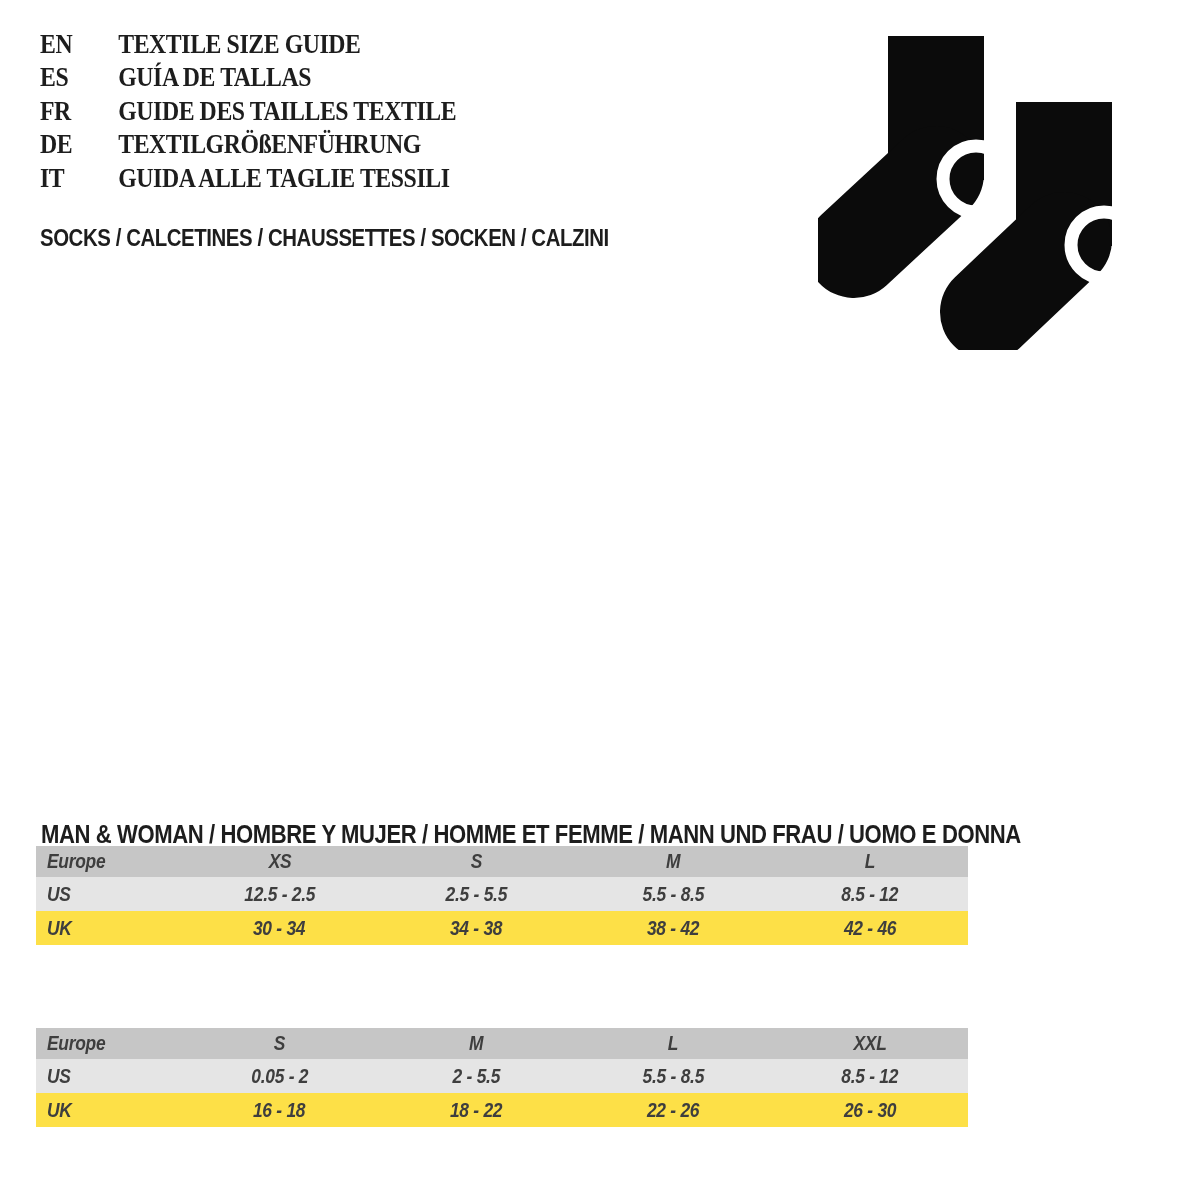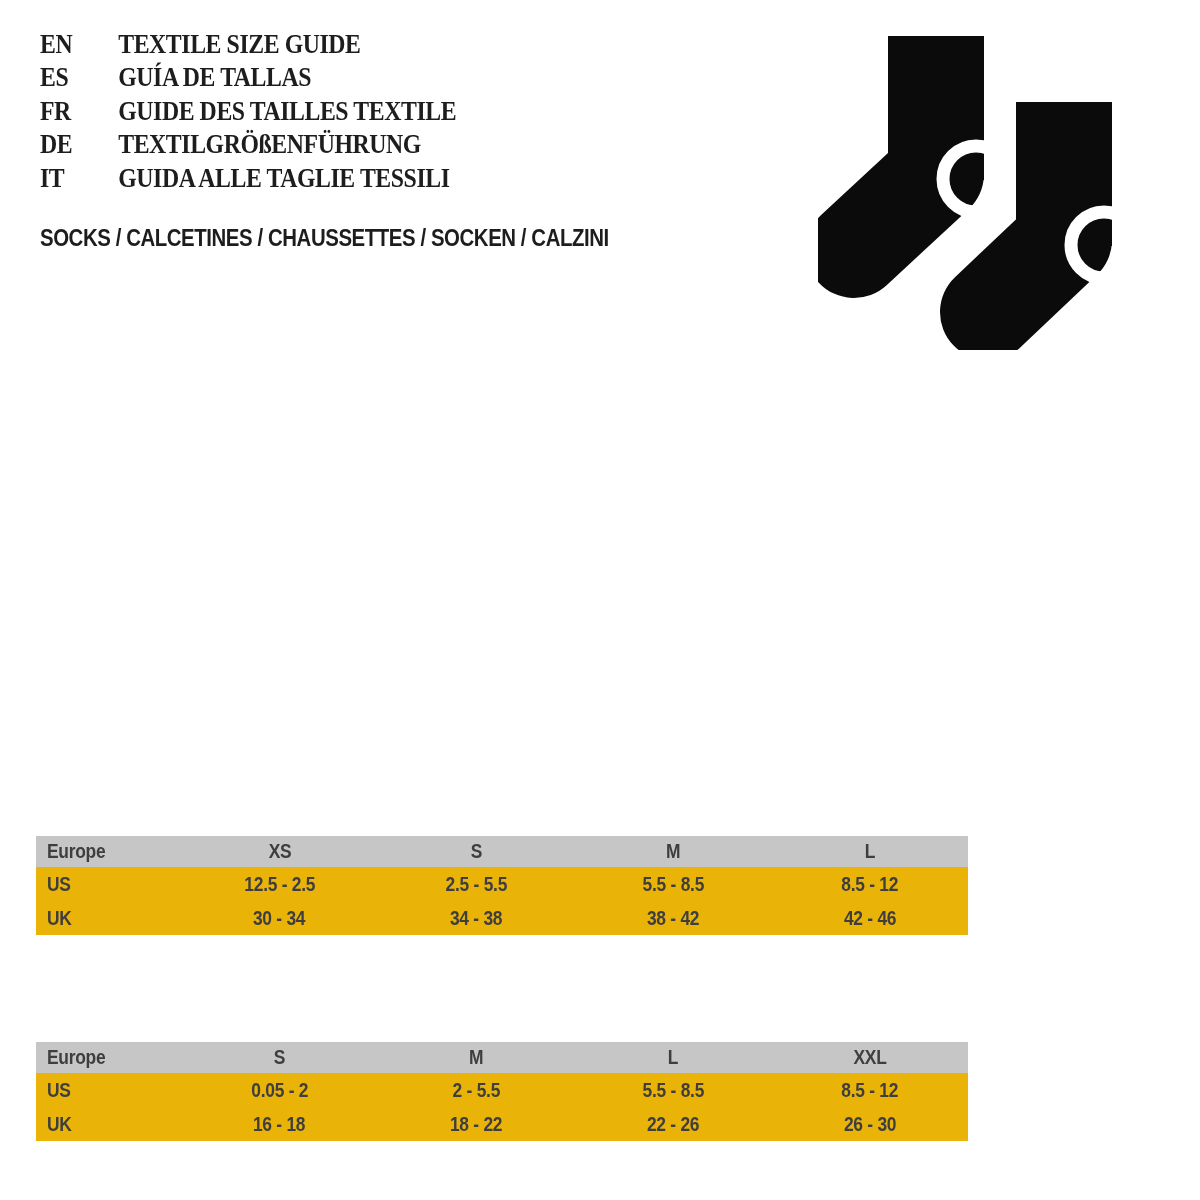--- a/index.html
+++ b/index.html
@@ -71,42 +71,43 @@
     display: block;
     height: 24px;
     line-height: 24px;
     margin-left: 5px;
     font-size: 26px;
     font-weight: bold;
     letter-spacing: -0.5px;
     color: #1d1d1d;
   }
   table.size-table {
-    margin-top: 14px;
+    margin-top: 0;
     width: 932px;
     border-collapse: collapse;
     table-layout: fixed;
+    font-style: italic;
   }
   .size-table th, .size-table td {
     font-size: 20px;
     font-weight: bold;
     color: #3e3e3e;
     text-align: center;
     padding: 0;
     letter-spacing: -0.3px;
   }
   .size-table th:first-child, .size-table td:first-child {
     width: 14.4%;
     text-align: left;
     padding-left: 11px;
   }
   .size-table thead tr { height: 31px; background: #c6c6c6; }
   .size-table tbody tr { height: 34px; }
-  .size-table tbody tr.row-us { background: #eab308; }
-  .size-table tbody tr.row-uk { background: #eab308; }
+  .size-table tbody tr.row-us { background: #e5e5e5; }
+  .size-table tbody tr.row-uk { background: #fde047; }
   .size-table td .cell-cond, .size-table th .cell-cond {
     display: inline-block;
     white-space: nowrap;
     transform: scaleX(0.87);
     transform-origin: 50% 50%;
   }
   .size-table td:first-child .cell-cond, .size-table th:first-child .cell-cond {
     transform-origin: 0 50%;
   }
 </style>
@@ -147,20 +148,23 @@
     <line x1="118" y1="140" x2="36" y2="216" stroke="#0b0b0b" stroke-width="96" stroke-linecap="round"></line>
     <circle cx="158" cy="145" r="33" fill="none" stroke="#ffffff" stroke-width="13"></circle>
 
     <rect x="198" y="68" width="96" height="144"></rect>
     <line x1="246" y1="206" x2="170" y2="278" stroke="#0b0b0b" stroke-width="96" stroke-linecap="round"></line>
     <circle cx="286" cy="211" r="33" fill="none" stroke="#ffffff" stroke-width="13"></circle>
   </g>
 </svg>
 
 <div class="size-section adults">
+  <span class="table-title">
+    <span class="cond">MAN &amp; WOMAN / HOMBRE Y MUJER / HOMME ET FEMME / MANN UND FRAU / UOMO E DONNA</span>
+  </span>
   <table class="size-table">
     <thead>
       <tr>
         <th><span class="cell-cond">Europe</span></th>
         <th><span class="cell-cond">XS</span></th>
         <th><span class="cell-cond">S</span></th>
         <th><span class="cell-cond">M</span></th>
         <th><span class="cell-cond">L</span></th>
       </tr>
     </thead>

